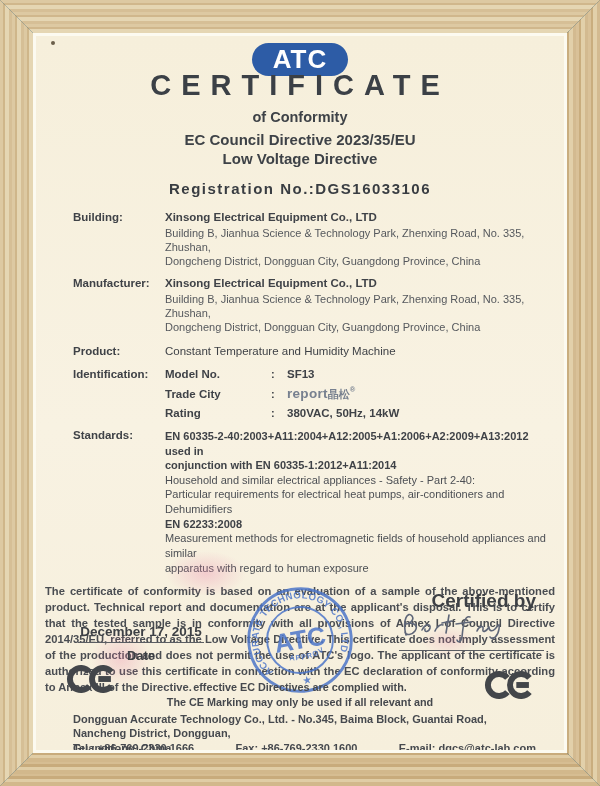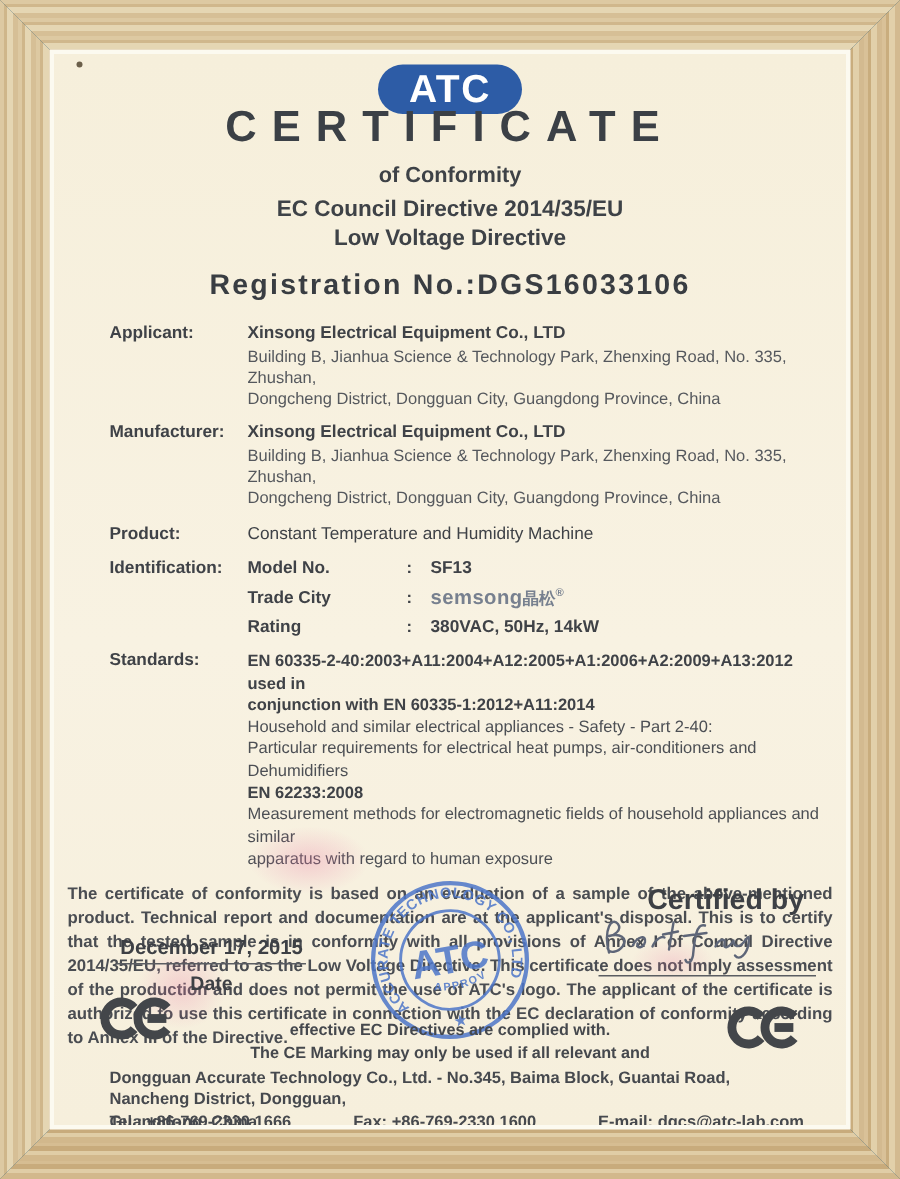--- a/index.html
+++ b/index.html
@@ -30,21 +30,21 @@
   .smudge { position:absolute; border-radius:50%; pointer-events:none; }
   .speck { position:absolute; left:15px; top:5px; width:4px; height:4px; border-radius:50%; background:#6b5f4a; }
 
   
   .pill { width:96px; height:33px; margin:7px auto 0; background:#2d5ca6; border-radius:17px;
     color:#fff; font-size:26px; font-weight:bold; text-align:center; line-height:33px; letter-spacing:1px; position:relative; z-index:1; }
   .title { text-align:center; font-size:29px; font-weight:bold; letter-spacing:10px; color:#3b4046; margin-top:-7px; position:relative; z-index:2; }
   .sub1 { text-align:center; font-weight:bold; font-size:14.5px; color:#3e4247; margin-top:7px; }
   .sub2 { text-align:center; font-weight:bold; font-size:15px; color:#3e4247; margin-top:6px; }
   .sub3 { text-align:center; font-weight:bold; font-size:15px; color:#3e4247; margin-top:2px; }
-  .reg  { text-align:center; font-weight:bold; font-size:19px; letter-spacing:1.5px; color:#393d42; margin-top:13px; }
+  .reg  { text-align:center; font-weight:bold; font-size:15px; letter-spacing:1.5px; color:#393d42; margin-top:13px; }
 
   
   .row { display:grid; grid-template-columns:92px auto; padding:0 18px 0 37px; }
   .row .lbl { font-weight:bold; font-size:11.5px; color:#3f4247; }
   .company { font-weight:bold; font-size:11.5px; color:#3f4247; }
   .addr-lines { margin-top:3px; font-size:11px; line-height:1.28; color:#55585d; }
   .mt-app { margin-top:14px; } .mt-man { margin-top:9px; } .mt-prod { margin-top:11px; }
   .mt-id { margin-top:11px; } .mt-std { margin-top:10px; }
   .prod-val { font-weight:normal; font-size:11.5px; color:#3f4247; }
 
@@ -92,26 +92,26 @@
 
   <div class="paper">
     <div class="speck"></div>
     <div class="smudge" style="left:130px;top:515px;width:80px;height:45px;background:radial-gradient(closest-side,rgba(233,120,165,.30),transparent);"></div>
     <div class="smudge" style="left:55px;top:595px;width:60px;height:55px;background:radial-gradient(closest-side,rgba(233,120,165,.28),transparent);"></div>
     <div class="smudge" style="left:385px;top:590px;width:55px;height:30px;background:radial-gradient(closest-side,rgba(233,120,165,.22),transparent);"></div>
 
     <div class="pill">ATC</div>
     <div class="title">CERTIFICATE</div>
     <div class="sub1">of Conformity</div>
-    <div class="sub2">EC Council Directive 2014/35/EU</div>
+    <div class="sub2">EC Council Directive 2023/35/EU</div>
     <div class="sub3">Low Voltage Directive</div>
     <div class="reg">Registration No.:DGS16033106</div>
 
     <div class="row mt-app">
-      <div class="lbl">Applicant:</div>
+      <div class="lbl">Building:</div>
       <div>
         <div class="company">Xinsong Electrical Equipment Co., LTD</div>
         <div class="addr-lines">
           <div>Building B, Jianhua Science &amp; Technology Park, Zhenxing Road, No. 335, Zhushan,</div>
           <div>Dongcheng District, Dongguan City, Guangdong Province, China</div>
         </div>
       </div>
     </div>
 
     <div class="row mt-man">
@@ -132,21 +132,21 @@
 
     <div class="row mt-id">
       <div class="lbl">Identification:</div>
       <div class="ident-grid">
         <div class="k">Model No.</div>
         <div class="s">:</div>
         <div class="v">SF13</div>
 
         <div class="k">Trade City</div>
         <div class="s">:</div>
-        <div class="trade"><span>semsong</span><span class="cjk">晶松</span><sup>®</sup></div>
+        <div class="trade"><span>report</span><span class="cjk">晶松</span><sup>®</sup></div>
 
         <div class="k">Rating</div>
         <div class="s">:</div>
         <div class="v">380VAC, 50Hz, 14kW</div>
       </div>
     </div>
 
     <div class="row mt-std">
       <div class="lbl">Standards:</div>
       <div class="std-lines">

